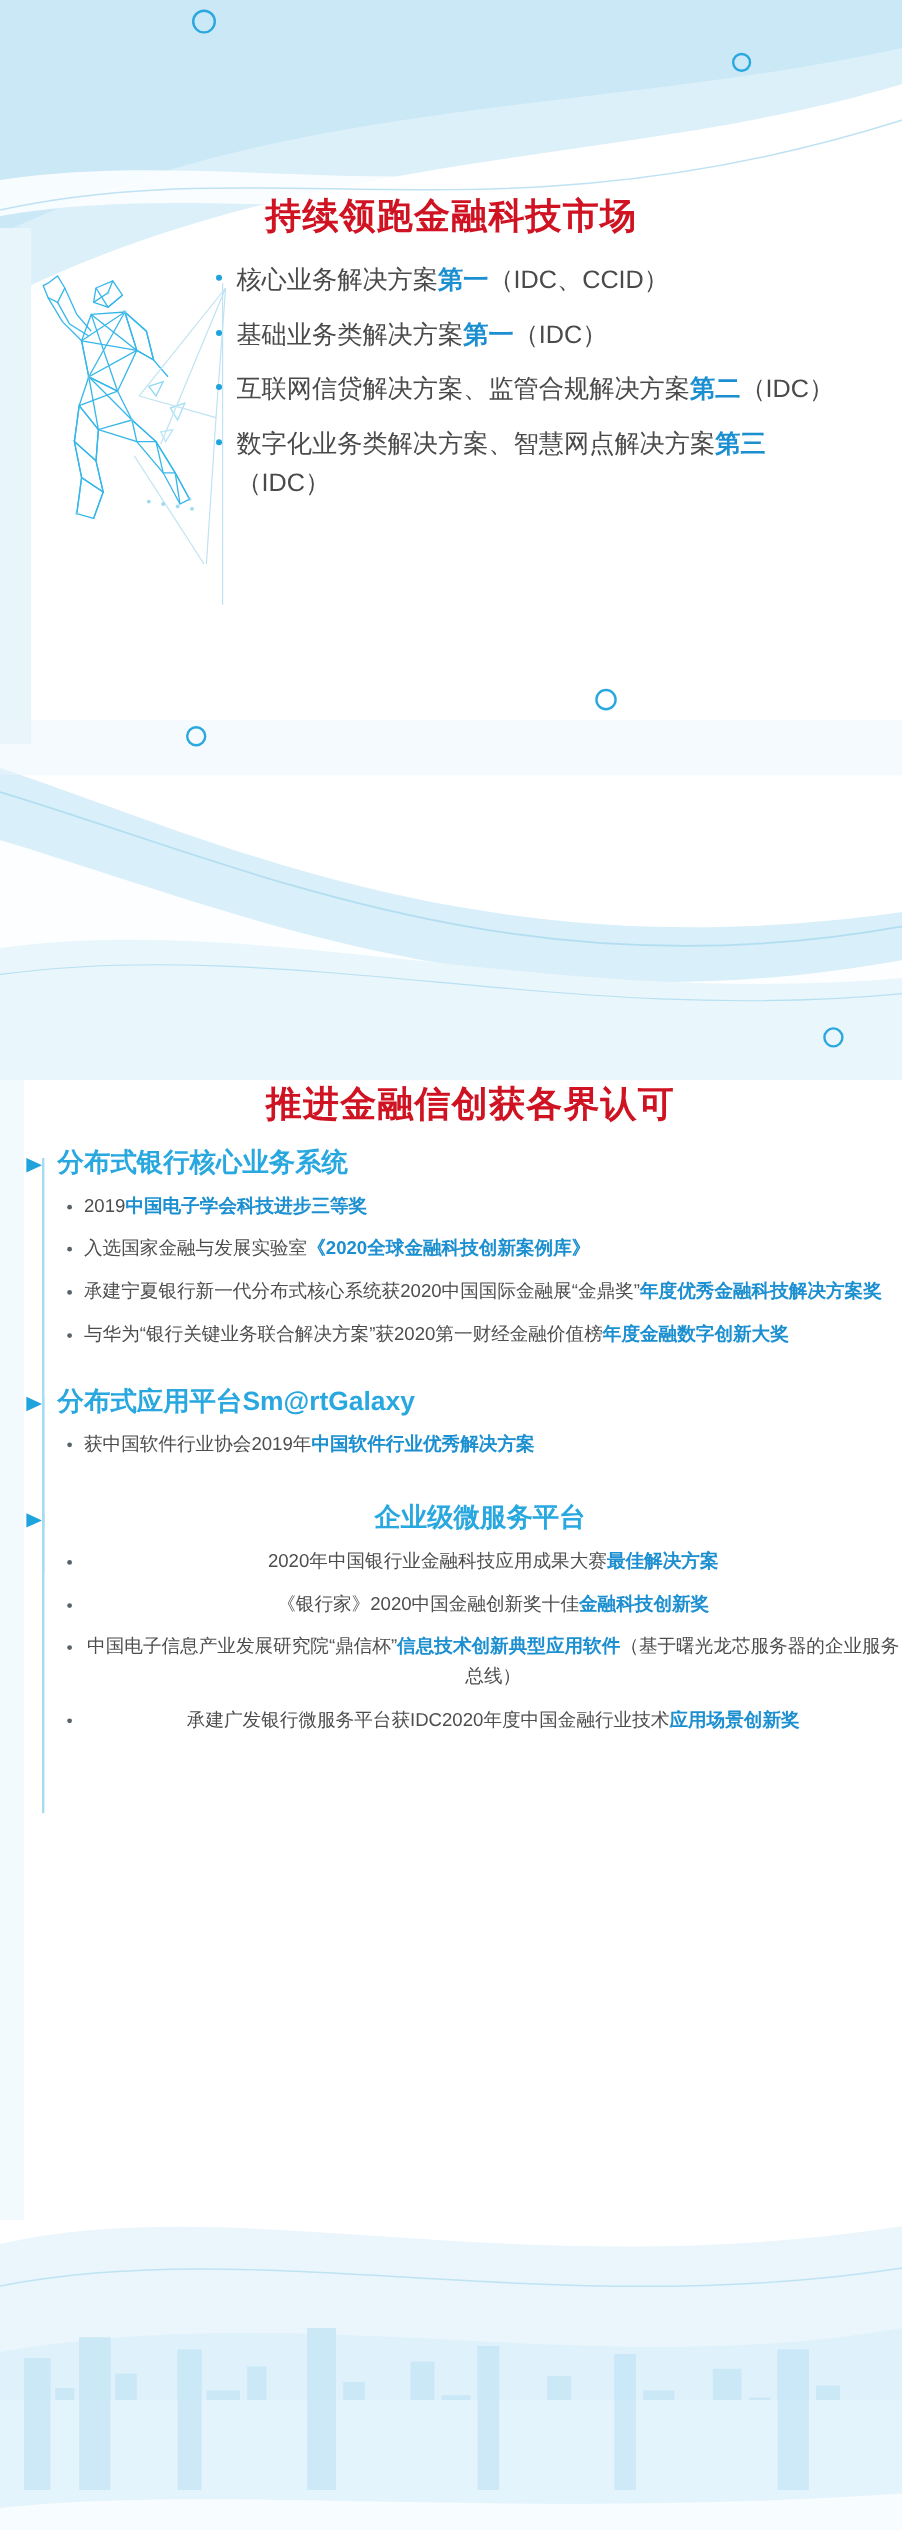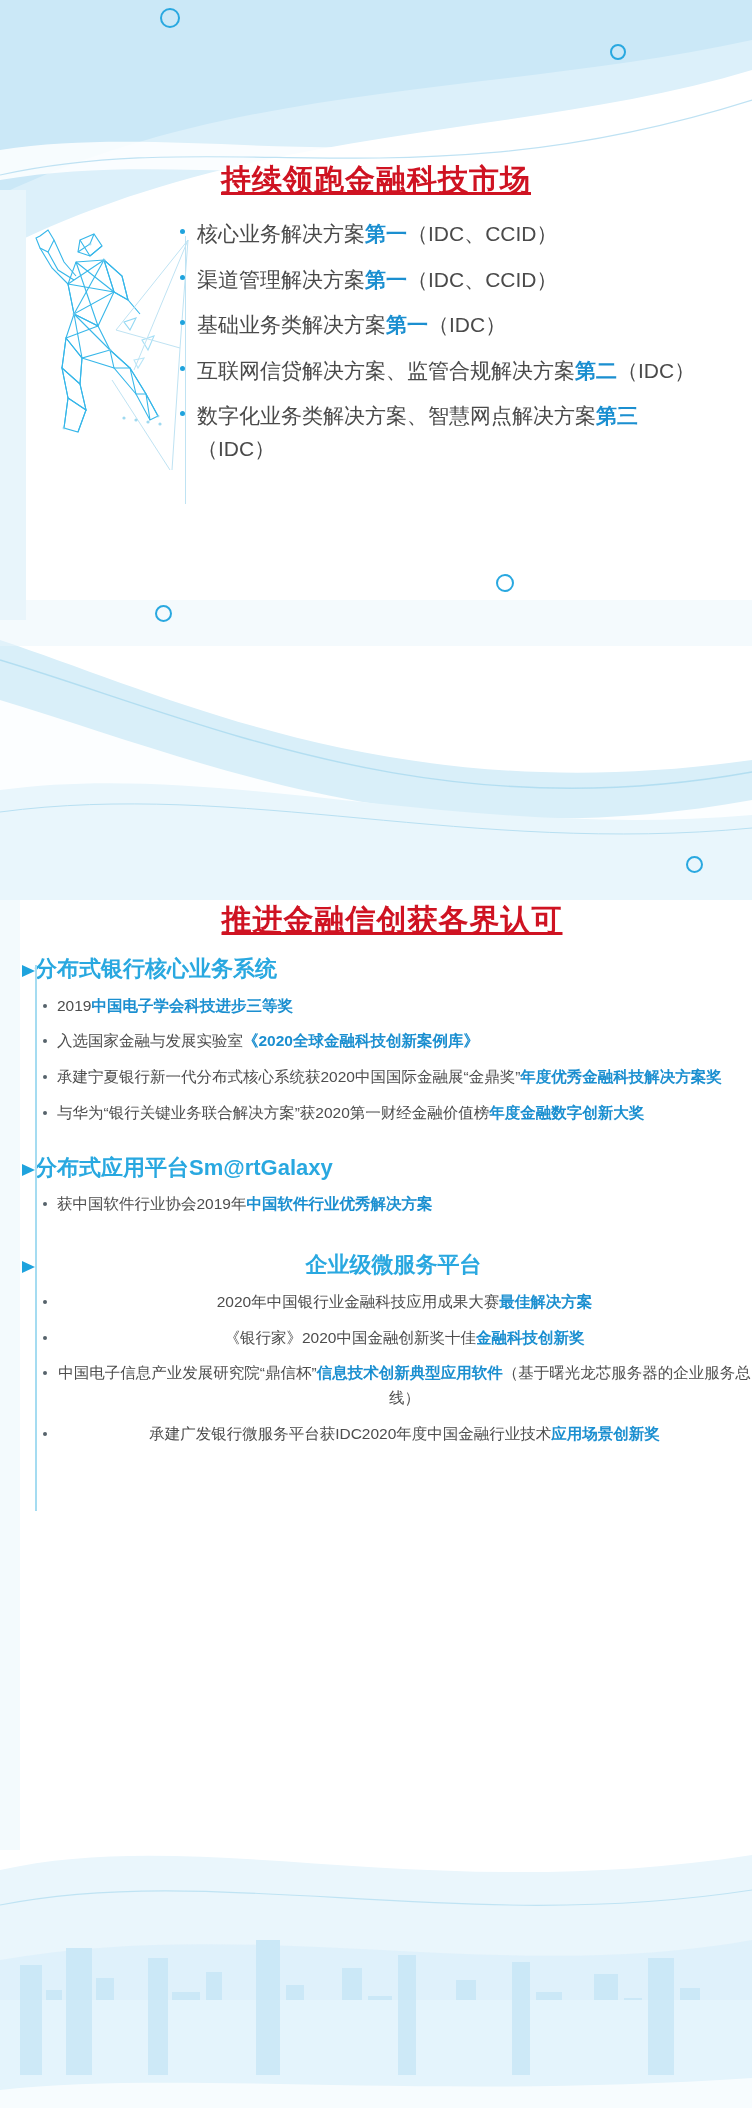--- a/index.html
+++ b/index.html
@@ -12,42 +12,42 @@
   }
   .page{position:relative;width:752px;height:2108px;overflow:hidden;background:#fff;}
 
   
   .bg{position:absolute;inset:0;pointer-events:none;}
   .bg svg{position:absolute;left:0;top:0;}
 
   .ring{position:absolute;border:2px solid #29a8e0;border-radius:50%;background:transparent;}
   .title-red{
     color:#cf1322;font-weight:bold;letter-spacing:1px;
-    font-size:30px;text-align:center;text-decoration:underline;
+    font-size:30px;text-align:center;
   }
   #title1{position:absolute;left:0;top:160px;width:752px;}
   .runner{position:absolute;left:18px;top:218px;width:160px;height:230px;}
 
   .b1-list{position:absolute;left:180px;top:218px;width:520px;}
   .b1-item{
     display:flex;align-items:flex-start;margin-bottom:13px;
     font-size:21px;color:#4a4a4a;line-height:1.55;
   }
   .b1-dot{
     width:5px;height:5px;border-radius:50%;background:#1fa3dd;
     margin:11px 12px 0 0;flex:0 0 auto;
   }
   .b1-text{flex:1 1 auto;}
   .hl{color:#1b8fd0;font-weight:bold;}
 
   
   #title2{position:absolute;left:16px;top:900px;width:752px;}
 
   .s2{position:absolute;left:0;top:955px;width:752px;}
-  .group{position:relative;padding-left:35px;margin-bottom:6px;}
+  .group{position:relative;padding-left:48px;margin-bottom:6px;}
   .grp-head{
     color:#29a8e0;font-size:22px;font-weight:bold;line-height:1.3;
     margin-bottom:10px;
   }
   .arrow{
     position:absolute;left:22px;top:10px;width:0;height:0;
     border-top:6px solid transparent;border-bottom:6px solid transparent;
     border-left:13px solid #1fa3dd;
   }
   .spine{
@@ -225,24 +225,20 @@
 
   <div style="position:absolute;left:185px;top:236px;width:1px;height:268px;background:#bfe3f3;"></div>
 
   <div class="b1-list">
     <div class="b1-item">
       <span class="b1-dot"></span>
       <span class="b1-text"><span>核心业务解决方案</span><span class="hl">第一</span><span>（IDC、CCID）</span></span>
     </div>
     <div class="b1-item">
       <span class="b1-dot"></span>
-      <span class="b1-text"><span>渠道管理解决方案</span><span class="hl">第一</span><span>（IDC、CCID）</span></span>
-    </div>
-    <div class="b1-item">
-      <span class="b1-dot"></span>
       <span class="b1-text"><span>基础业务类解决方案</span><span class="hl">第一</span><span>（IDC）</span></span>
     </div>
     <div class="b1-item">
       <span class="b1-dot"></span>
       <span class="b1-text"><span>互联网信贷解决方案、监管合规解决方案</span><span class="hl">第二</span><span>（IDC）</span></span>
     </div>
     <div class="b1-item">
       <span class="b1-dot"></span>
       <span class="b1-text"><span>数字化业务类解决方案、智慧网点解决方案</span><span class="hl">第三</span><span>（IDC）</span></span>
     </div>

